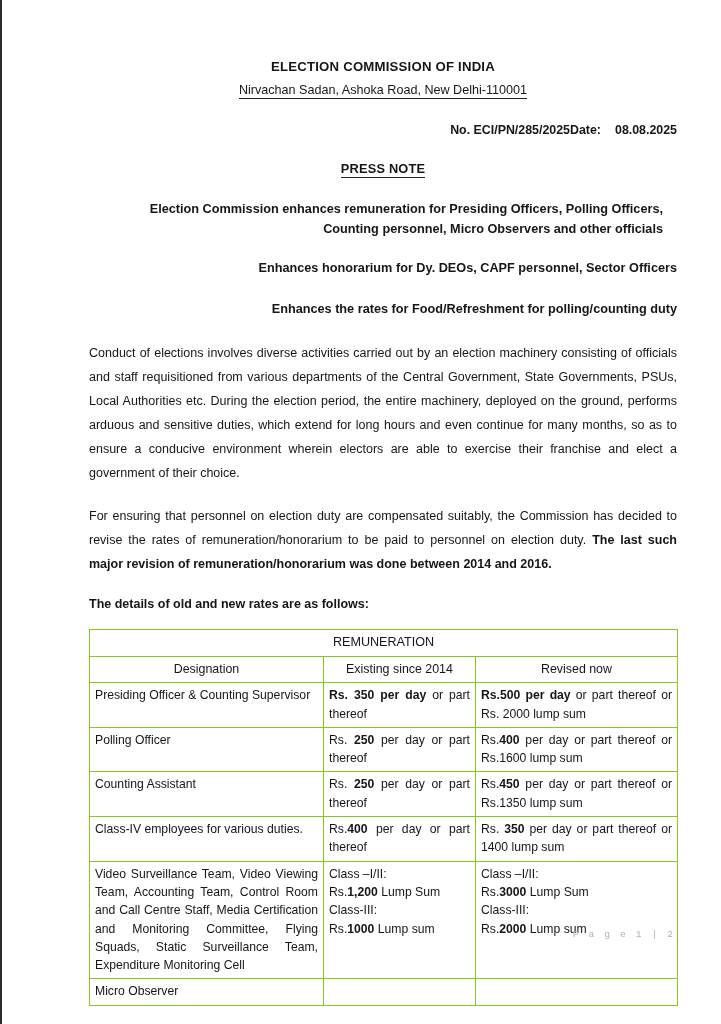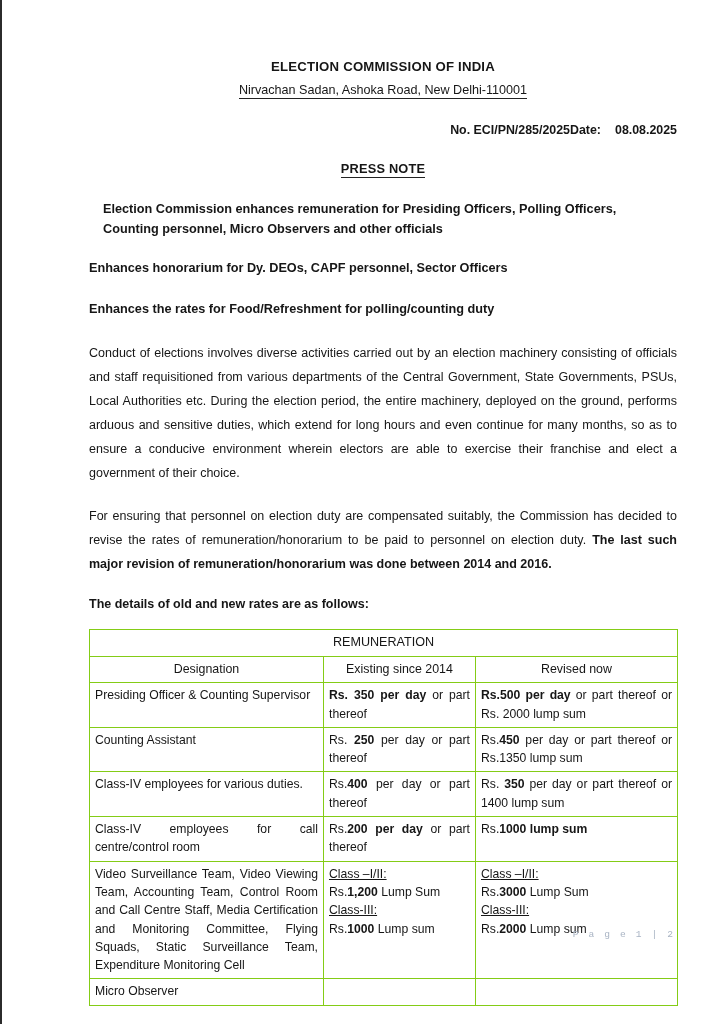--- a/index.html
+++ b/index.html
@@ -64,21 +64,21 @@
   .press-note {
     display: inline-block;
     font-weight: bold;
     font-size: 12.8px;
     border-bottom: 1px solid #222;
     padding-bottom: 1px;
     letter-spacing: 0.2px;
   }
 
   .headline {
-    text-align: left;
+    text-align: right;
     font-weight: bold;
     font-size: 12.7px;
     line-height: 1.55;
     margin: 0 auto;
   }
   .headline.h1 { margin-top: 22px; width: 560px; }
   .headline.h2 { margin-top: 20px; }
   .headline.h3 { margin-top: 21px; }
 
   
@@ -123,21 +123,21 @@
     padding-bottom: 4px;
   }
   .tbl-head {
     text-align: center;
     font-weight: bold;
     font-size: 12.4px;
     padding-top: 3px;
     padding-bottom: 4px;
   }
   .just { text-align: justify; }
-  .uline { text-decoration: underline; }
+  .uline { }
 
   
   .footer {
     position: absolute;
     right: 46px;
     top: 929px;
     font-size: 9.6px;
     color: #a9b4c4;
     letter-spacing: 2.1px;
     font-family: Liberation Mono, monospace;
@@ -195,38 +195,38 @@
           <td class="tbl-head">Existing since 2014</td>
           <td class="tbl-head">Revised now</td>
         </tr>
 
         <tr>
           <td class="just">Presiding Officer &amp; Counting Supervisor</td>
           <td class="just"><b>Rs. 350 per day</b><span> or part thereof</span></td>
           <td class="just"><b>Rs.500 per day</b><span> or part thereof or Rs. 2000 lump sum</span></td>
         </tr>
 
+        <tr>
+          <td class="just">Polling Officer</td>
+          <td class="just"><span>Rs. </span><b>250</b><span> per day or part thereof</span></td>
+          <td class="just"><span>Rs.</span><b>400</b><span> per day or part thereof or Rs.1600 lump sum</span></td>
+        </tr>
 
         <tr>
           <td class="just">Counting Assistant</td>
           <td class="just"><span>Rs. </span><b>250</b><span> per day or part thereof</span></td>
           <td class="just"><span>Rs.</span><b>450</b><span> per day or part thereof or Rs.1350 lump sum</span></td>
         </tr>
 
         <tr>
           <td class="just">Class-IV employees for various duties.</td>
           <td class="just"><span>Rs.</span><b>400</b><span> per day or part thereof</span></td>
           <td class="just"><span>Rs. </span><b>350</b><span> per day or part thereof or 1400 lump sum</span></td>
         </tr>
 
-        <tr>
-          <td class="just">Class-IV employees for call centre/control room</td>
-          <td class="just"><span>Rs.</span><b>200 per day</b><span> or part thereof</span></td>
-          <td class="just"><span>Rs.</span><b>1000 lump sum</b><span></span></td>
-        </tr>
 
         <tr>
           <td class="just">Video Surveillance Team, Video Viewing Team, Accounting Team, Control Room and Call Centre Staff, Media Certification and Monitoring Committee, Flying Squads, Static Surveillance Team, Expenditure Monitoring Cell</td>
           <td>
             <div class="uline">Class –I/II:</div>
             <div><span>Rs.</span><b>1,200</b><span> Lump Sum</span></div>
             <div class="uline">Class-III:</div>
             <div><span>Rs.</span><b>1000</b><span> Lump sum</span></div>
           </td>
           <td>

